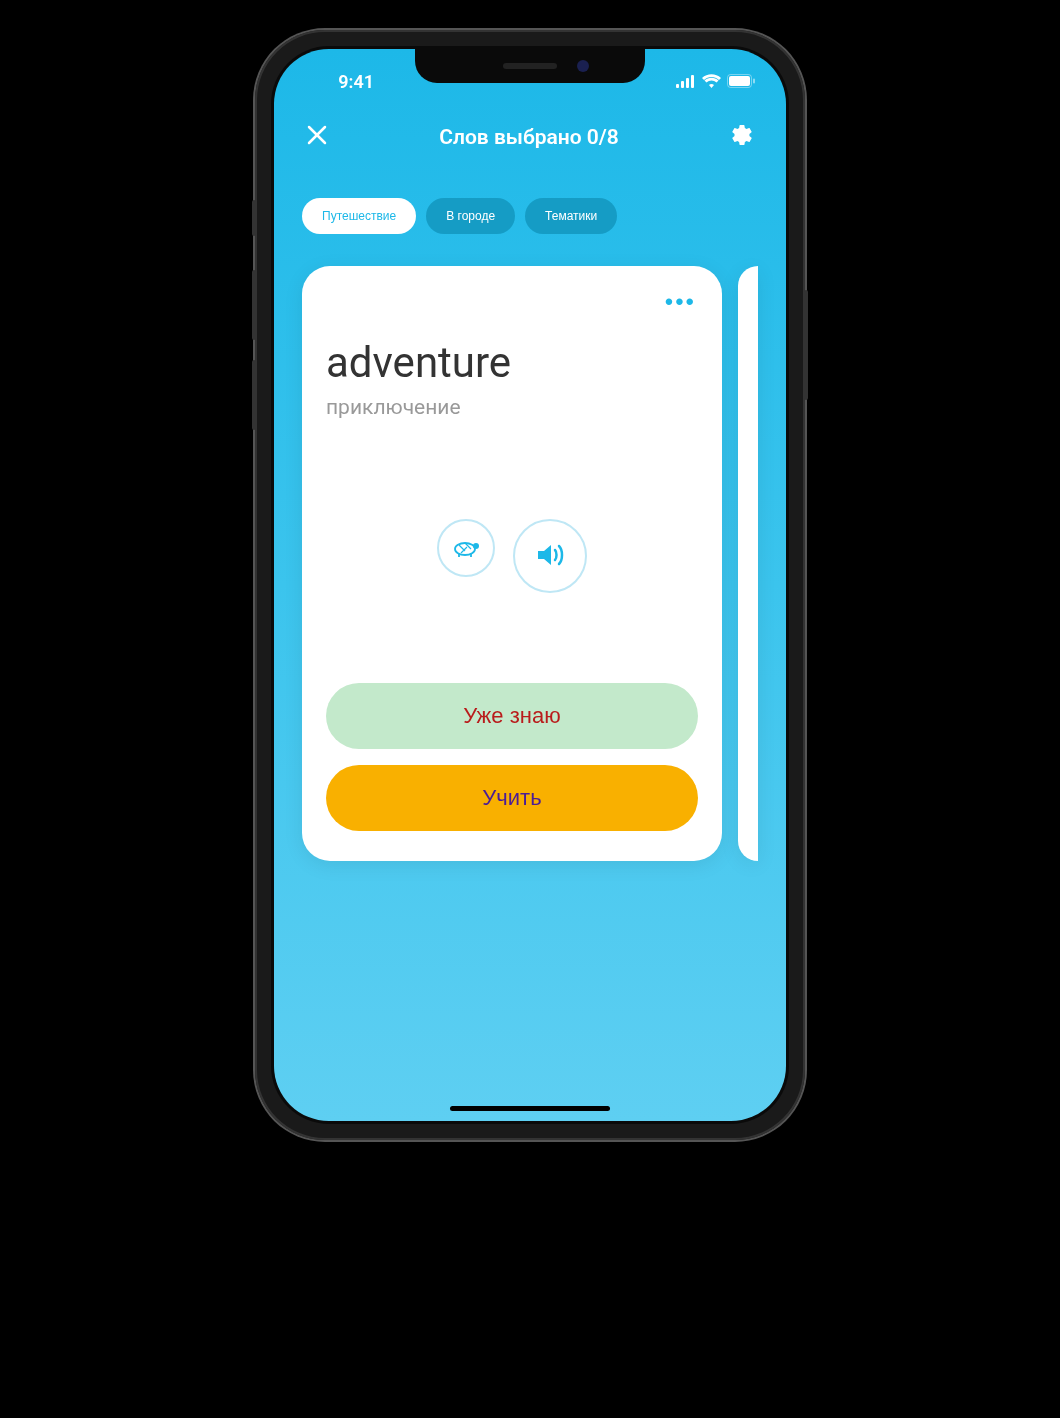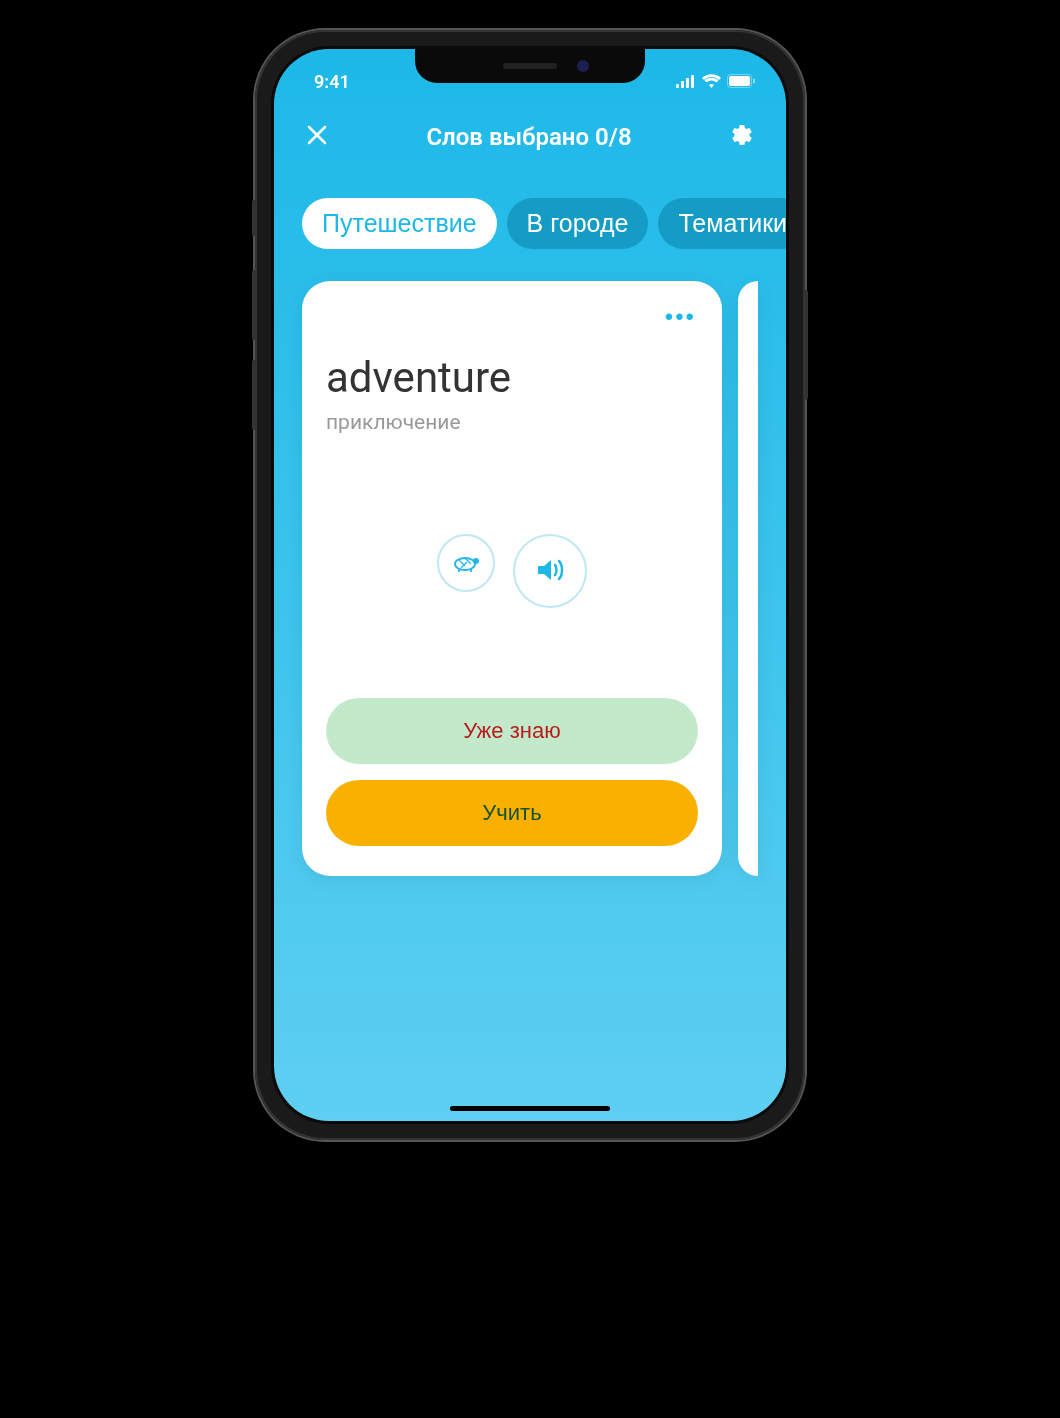--- a/index.html
+++ b/index.html
@@ -84,20 +84,21 @@
       align-items: center;
       padding: 14px 30px 0 40px;
       height: 50px;
       color: white;
       font-size: 18px;
       font-weight: 600;
     }
     
     .status-left {
       width: 60px;
+      text-align: right;
     }
     
     .status-right {
       display: flex;
       align-items: center;
       gap: 6px;
     }
     
     .signal-icon svg, .wifi-icon svg, .battery-icon svg {
       display: block;
@@ -113,21 +114,21 @@
     
     .close-btn {
       background: none;
       border: none;
       color: white;
       cursor: pointer;
       padding: 4px;
     }
     
     .header-title {
-      font-size: 24px;
+      font-size: 21px;
       font-weight: 600;
       color: white;
     }
     
     .settings-btn {
       background: none;
       border: none;
       color: white;
       cursor: pointer;
       padding: 4px;
@@ -144,21 +145,21 @@
     }
     
     .chips {
       display: flex;
       gap: 10px;
     }
     
     .chip {
       padding: 11px 20px;
       border-radius: 30px;
-      font-size: 25px;
+      font-size: 12px;
       font-weight: 500;
       border: none;
       cursor: pointer;
       white-space: nowrap;
     }
     
     .chip.active {
       background: white;
       color: #1DB8E8;
     }
@@ -258,21 +259,21 @@
       margin-bottom: 16px;
     }
     
     .action-btn.known {
       background: #C3E9CB;
       color: #b91c1c;
     }
     
     .action-btn.learn {
       background: #F9B000;
-      color: #14532d;
+      color: #4c1d95;
       margin-bottom: 0;
     }
     
     .home-indicator {
       position: absolute;
       bottom: 10px;
       left: 50%;
       transform: translateX(-50%);
       width: 160px;
       height: 5px;

